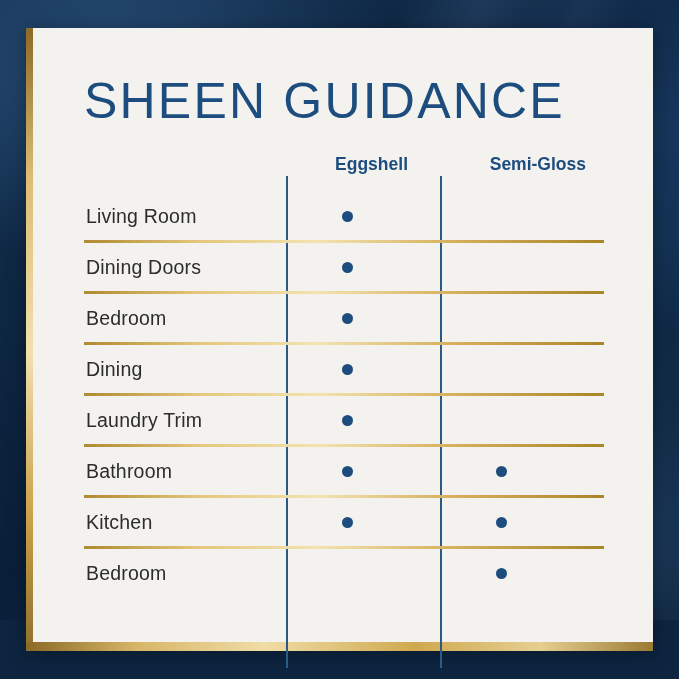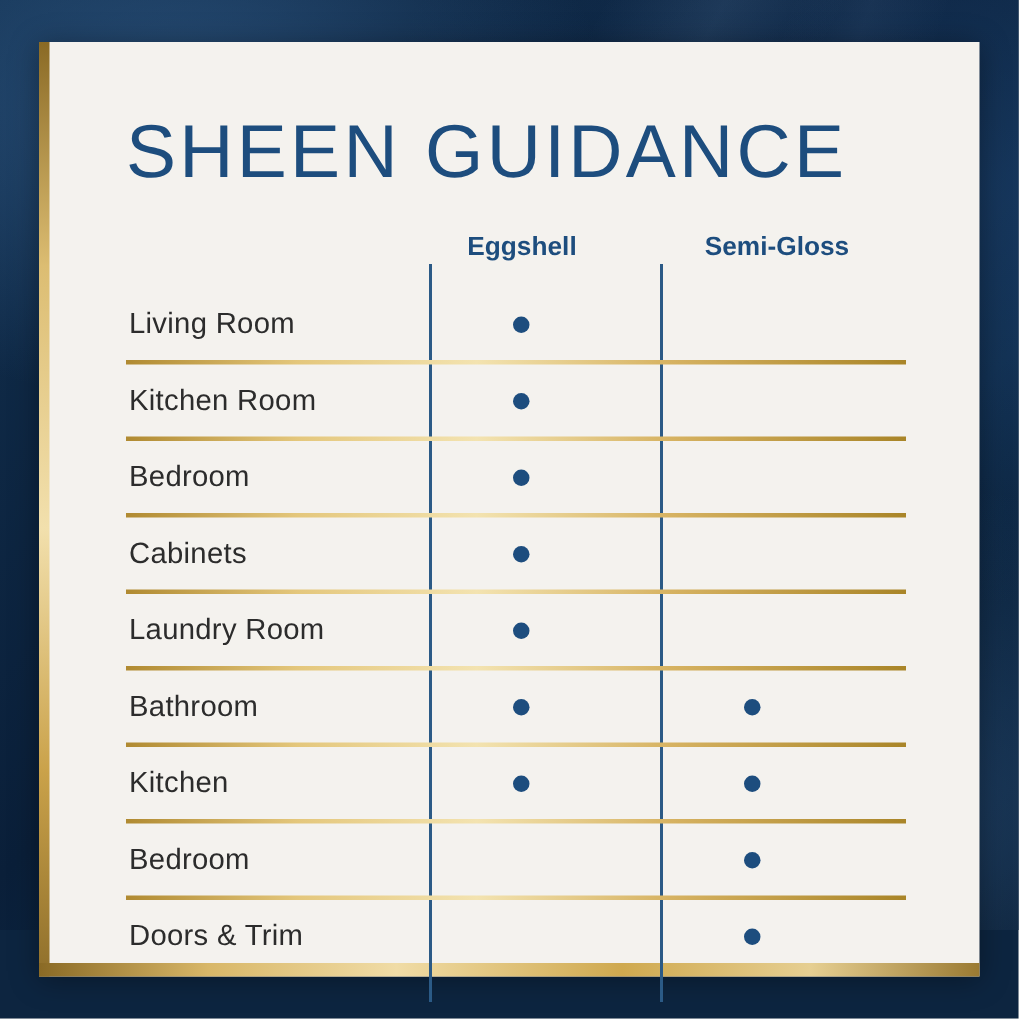--- a/index.html
+++ b/index.html
@@ -94,25 +94,25 @@
   .head-row {
     position: relative;
     height: 44px;
   }
   .col-head {
     position: absolute;
     top: 8px;
     font-size: 17.5px;
     font-weight: bold;
     color: #1d4d7e;
-    text-align: center;
+    text-align: right;
     white-space: nowrap;
   }
   .col-head.eggshell { left: 204px; width: 120px; }
-  .col-head.semigloss { left: 354px; width: 160px; }
+  .col-head.semigloss { left: 342px; width: 160px; }
 
   
   .vline {
     position: absolute;
     top: 30px;
     width: 1.5px;
     background: #2b5a86;
     height: 492px;
   }
   .vline.v1 { left: 202px; }
@@ -180,42 +180,42 @@
         <div class="rows">
 
           <div class="row">
             <div class="row-label">Living Room</div>
             <div class="dot eggshell"></div>
 
             <div class="gold-rule"></div>
           </div>
 
           <div class="row">
-            <div class="row-label">Kitchen Room</div>
+            <div class="row-label">Dining Doors</div>
             <div class="dot eggshell"></div>
 
             <div class="gold-rule"></div>
           </div>
 
           <div class="row">
             <div class="row-label">Bedroom</div>
             <div class="dot eggshell"></div>
 
             <div class="gold-rule"></div>
           </div>
 
           <div class="row">
-            <div class="row-label">Cabinets</div>
-            <div class="dot eggshell"></div>
-
-            <div class="gold-rule"></div>
-          </div>
-
-          <div class="row">
-            <div class="row-label">Laundry Room</div>
+            <div class="row-label">Dining</div>
+            <div class="dot eggshell"></div>
+
+            <div class="gold-rule"></div>
+          </div>
+
+          <div class="row">
+            <div class="row-label">Laundry Trim</div>
             <div class="dot eggshell"></div>
 
             <div class="gold-rule"></div>
           </div>
 
           <div class="row">
             <div class="row-label">Bathroom</div>
             <div class="dot eggshell"></div>
             <div class="dot semigloss"></div>
             <div class="gold-rule"></div>
@@ -228,24 +228,18 @@
             <div class="gold-rule"></div>
           </div>
 
           <div class="row">
             <div class="row-label">Bedroom</div>
 
             <div class="dot semigloss"></div>
             <div class="gold-rule"></div>
           </div>
 
-          <div class="row">
-            <div class="row-label">Doors &amp; Trim</div>
-
-            <div class="dot semigloss"></div>
-
-          </div>
 
         </div>
       </div>
     </div>
   </div>
 </div>
 
 </body></html>

